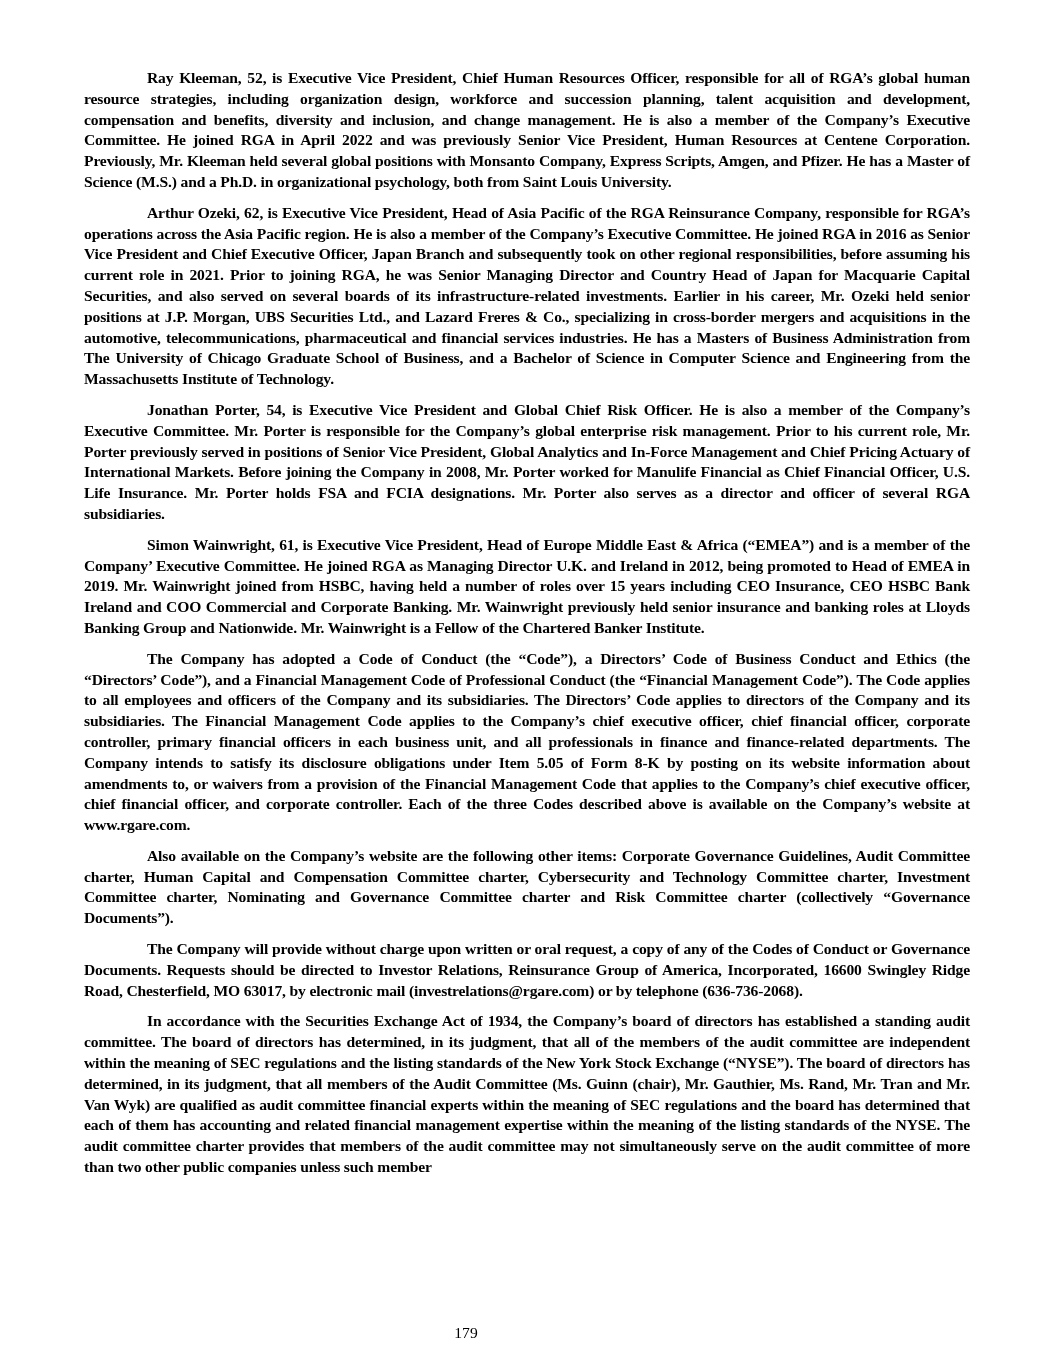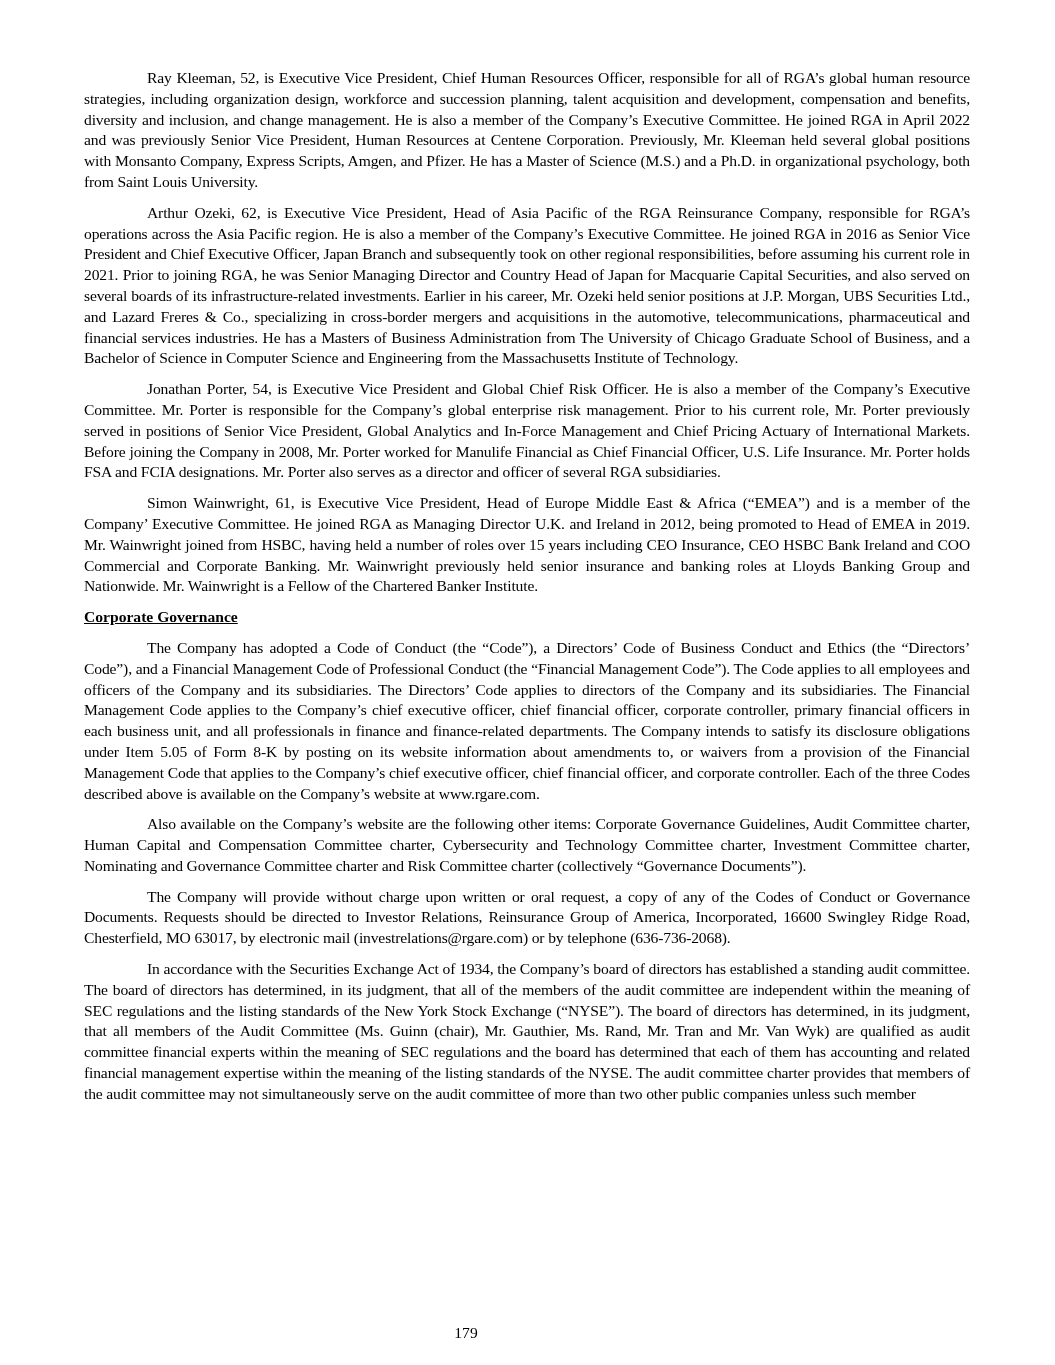--- a/index.html
+++ b/index.html
@@ -21,20 +21,21 @@
       top: 68px;
       width: 886px;
     }
     .para {
       font-size: 15.6px;
       line-height: 20.8px;
       text-align: justify;
       text-indent: 63px;
       margin: 0 0 10px 0;
       letter-spacing: -0.15px;
+      font-weight: bold;
     }
     .heading {
       font-size: 15.6px;
       line-height: 20.8px;
       font-weight: bold;
       text-decoration: underline;
       margin: 0 0 10px 0;
     }
     .page-number {
       position: absolute;
@@ -48,21 +49,20 @@
   </style>
 </head>
 <body>
 
 <div class="page">
   <p class="para">Ray Kleeman, 52, is Executive Vice President, Chief Human Resources Officer, responsible for all of RGA’s global human resource strategies, including organization design, workforce and succession planning, talent acquisition and development, compensation and benefits, diversity and inclusion, and change management. He is also a member of the Company’s Executive Committee. He joined RGA in April 2022 and was previously Senior Vice President, Human Resources at Centene Corporation. Previously, Mr. Kleeman held several global positions with Monsanto Company, Express Scripts, Amgen, and Pfizer. He has a Master of Science (M.S.) and a Ph.D. in organizational psychology, both from Saint Louis University.</p>
   <p class="para">Arthur Ozeki, 62, is Executive Vice President, Head of Asia Pacific of the RGA Reinsurance Company, responsible for RGA’s operations across the Asia Pacific region. He is also a member of the Company’s Executive Committee.  He joined RGA in 2016 as Senior Vice President and Chief Executive Officer, Japan Branch and subsequently took on other regional responsibilities, before assuming his current role in 2021.  Prior to joining RGA, he was Senior Managing Director and Country Head of Japan for Macquarie Capital Securities, and also served on several boards of its infrastructure-related investments. Earlier in his career, Mr. Ozeki held senior positions at J.P. Morgan, UBS Securities Ltd., and Lazard Freres &amp; Co., specializing in cross-border mergers and acquisitions in the automotive, telecommunications, pharmaceutical and financial services industries.  He has a Masters of Business Administration from The University of Chicago Graduate School of Business, and a Bachelor of Science in Computer Science and Engineering from the Massachusetts Institute of Technology.</p>
   <p class="para">Jonathan Porter, 54, is Executive Vice President and Global Chief Risk Officer. He is also a member of the Company’s Executive Committee. Mr. Porter is responsible for the Company’s global enterprise risk management. Prior to his current role, Mr. Porter previously served in positions of Senior Vice President, Global Analytics and In-Force Management and Chief Pricing Actuary of International Markets. Before joining the Company in 2008, Mr. Porter worked for Manulife Financial as Chief Financial Officer, U.S. Life Insurance. Mr. Porter holds FSA and FCIA designations. Mr. Porter also serves as a director and officer of several RGA subsidiaries.</p>
   <p class="para">Simon Wainwright, 61, is Executive Vice President, Head of Europe Middle East &amp; Africa (“EMEA”) and is a member of the Company’ Executive Committee. He joined RGA as Managing Director U.K. and Ireland in 2012, being promoted to Head of EMEA in 2019. Mr. Wainwright joined from HSBC, having held a number of roles over 15 years including CEO Insurance, CEO HSBC Bank Ireland and COO Commercial and Corporate Banking. Mr. Wainwright previously held senior insurance and banking roles at Lloyds Banking Group and Nationwide. Mr. Wainwright is a Fellow of the Chartered Banker Institute.</p>
 
-  <h2 class="heading">Corporate Governance</h2>
 
   <p class="para">The Company has adopted a Code of Conduct (the “Code”), a Directors’ Code of Business Conduct and Ethics (the “Directors’ Code”), and a Financial Management Code of Professional Conduct (the “Financial Management Code”). The Code applies to all employees and officers of the Company and its subsidiaries. The Directors’ Code applies to directors of the Company and its subsidiaries. The Financial Management Code applies to the Company’s chief executive officer, chief financial officer, corporate controller, primary financial officers in each business unit, and all professionals in finance and finance-related departments. The Company intends to satisfy its disclosure obligations under Item 5.05 of Form 8-K by posting on its website information about amendments to, or waivers from a provision of the Financial Management Code that applies to the Company’s chief executive officer, chief financial officer, and corporate controller. Each of the three Codes described above is available on the Company’s website at www.rgare.com.</p>
   <p class="para">Also available on the Company’s website are the following other items: Corporate Governance Guidelines, Audit Committee charter, Human Capital and Compensation Committee charter, Cybersecurity and Technology Committee charter, Investment Committee charter, Nominating and Governance Committee charter and Risk Committee charter (collectively “Governance Documents”).</p>
   <p class="para">The Company will provide without charge upon written or oral request, a copy of any of the Codes of Conduct or Governance Documents. Requests should be directed to Investor Relations, Reinsurance Group of America, Incorporated, 16600 Swingley Ridge Road, Chesterfield, MO 63017, by electronic mail (investrelations@rgare.com) or by telephone (636-736-2068).</p>
   <p class="para">In accordance with the Securities Exchange Act of 1934, the Company’s board of directors has established a standing audit committee. The board of directors has determined, in its judgment, that all of the members of the audit committee are independent within the meaning of SEC regulations and the listing standards of the New York Stock Exchange (“NYSE”). The board of directors has determined, in its judgment, that all members of the Audit Committee (Ms. Guinn (chair), Mr. Gauthier, Ms. Rand, Mr. Tran and Mr. Van Wyk) are qualified as audit committee financial experts within the meaning of SEC regulations and the board has determined that each of them has accounting and related financial management expertise within the meaning of the listing standards of the NYSE. The audit committee charter provides that members of the audit committee may not simultaneously serve on the audit committee of more than two other public companies unless such member</p>
 </div>
 
 <div class="page-number">179</div>
 
 </body></html>

